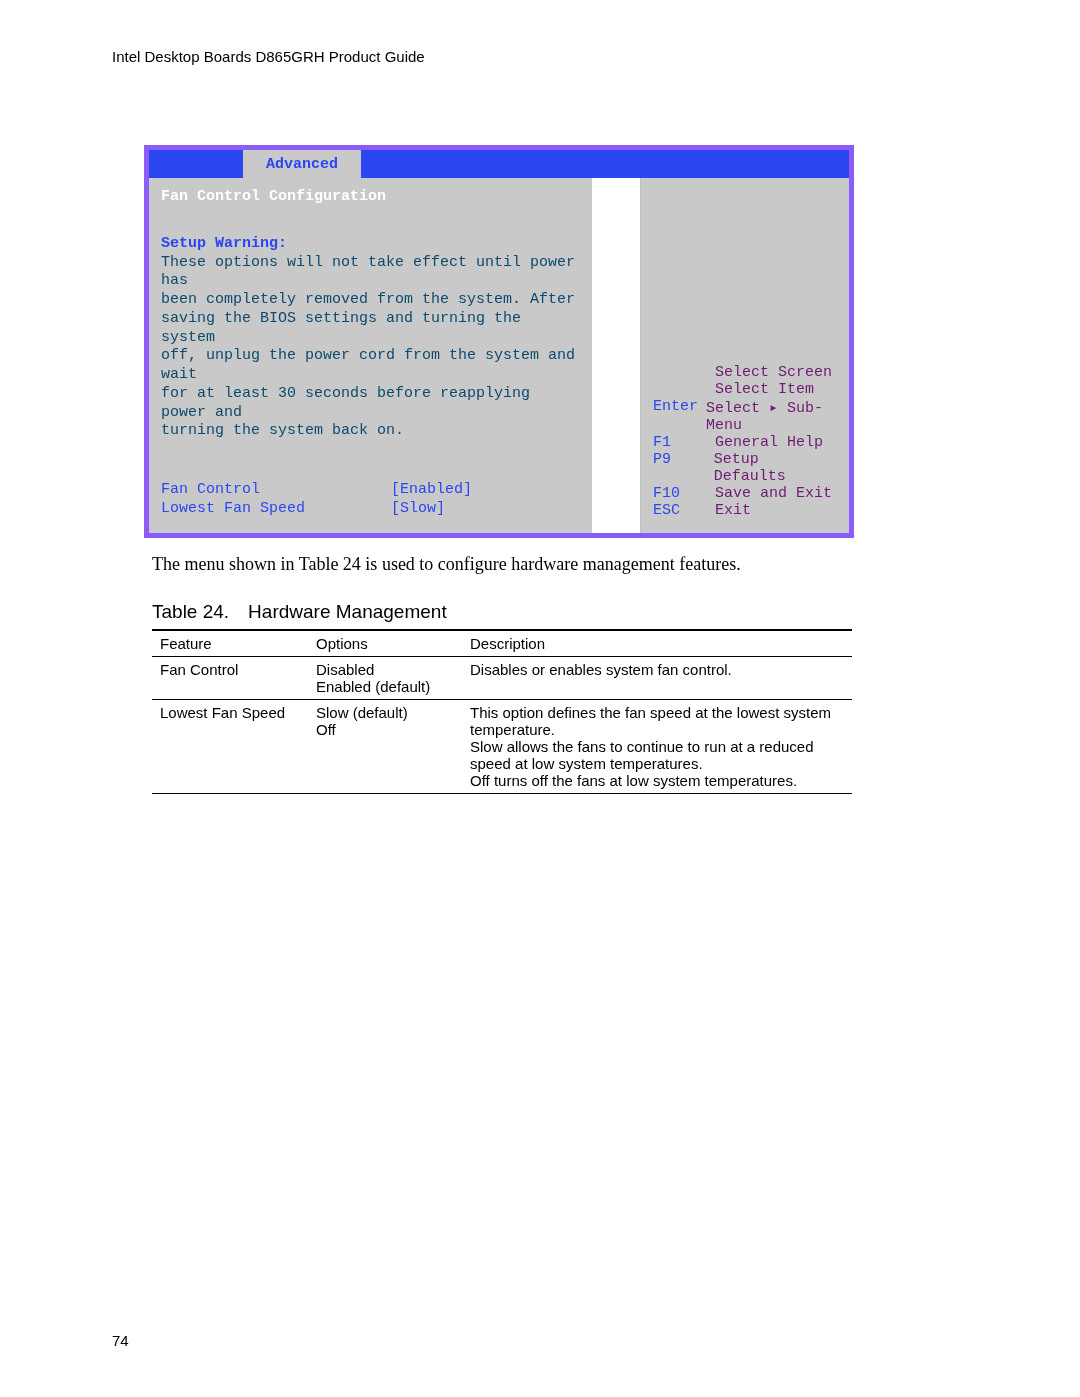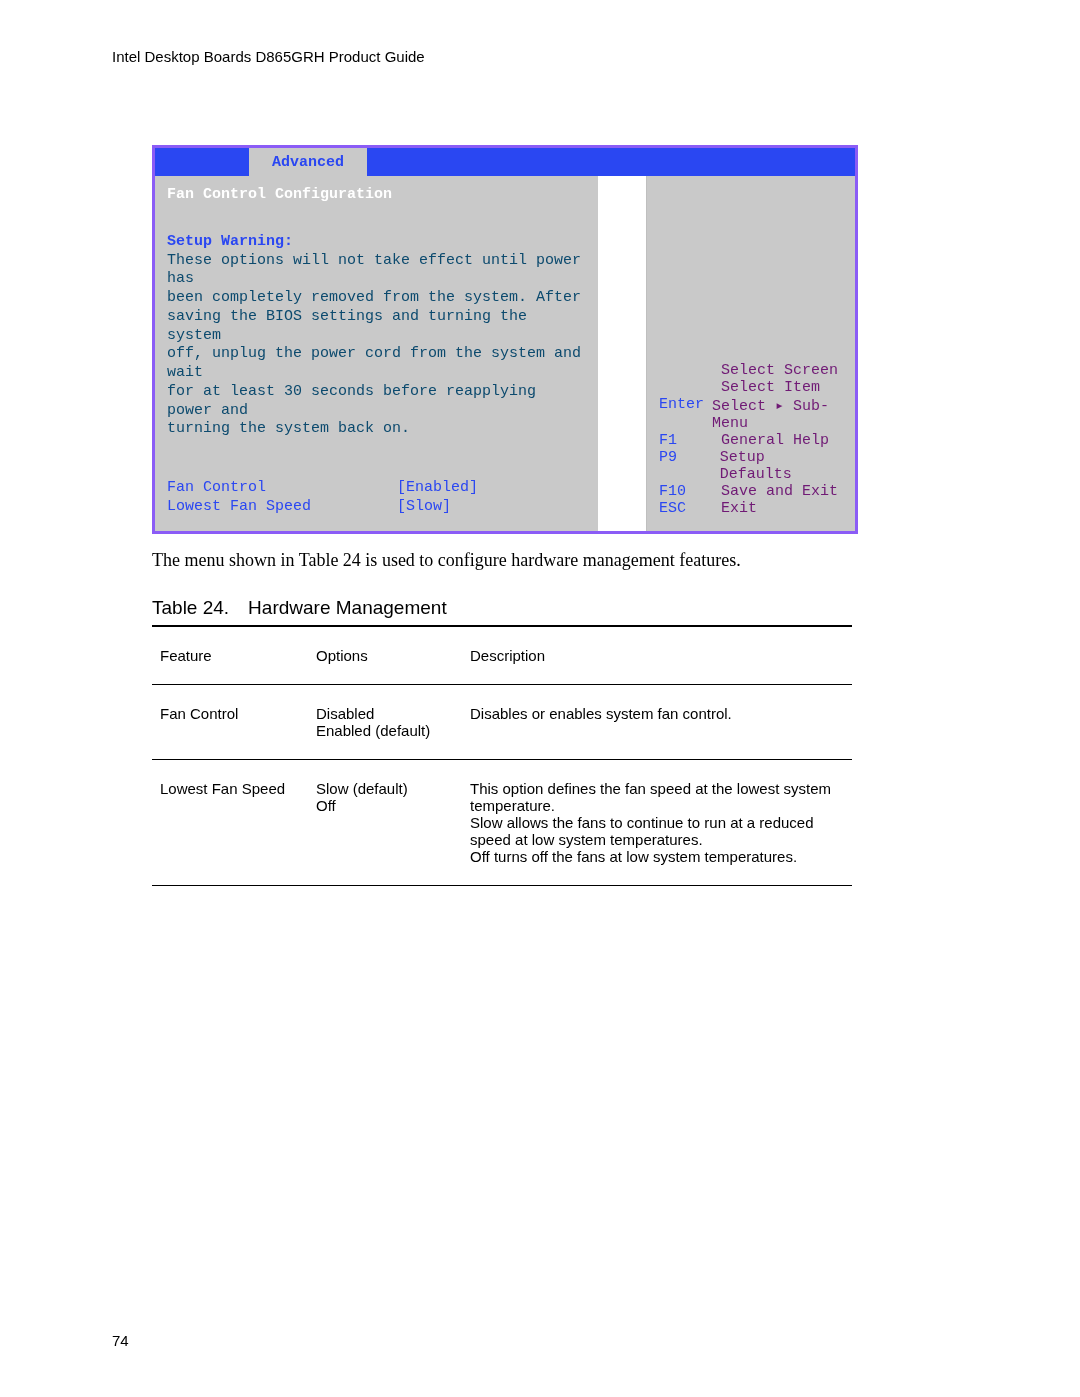--- a/index.html
+++ b/index.html
@@ -20,23 +20,23 @@
     margin-bottom: 80px;
   }
   .section-title {
     font-size: 24px;
     color: #2a5bd7;
     margin: 0 0 12px 0;
     font-weight: 400;
   }
   
   .bios {
-    margin-left: 40px;
+    margin-left: 32px;
     width: 700px;
-    border: 3px solid #8b5cf6;
+    border: 5px solid #8b5cf6;
   }
   .bios .tabbar {
     display: flex;
     height: 28px;
   }
   .tab-spacer-left  { width: 94px; background:#2a47f2; }
   .tab-active       { width: 118px; background:#c9c9c9; color:#2a47f2; font-family:"Courier New",monospace; font-size:15px; font-weight:bold; display:flex; align-items:center; justify-content:center; }
   .tab-spacer-right { flex:1; background:#2a47f2; }
   .bios-body {
     display: flex;
@@ -84,21 +84,21 @@
   }
   table.feat {
     border-collapse: collapse;
     margin-left: 40px;
     width: 700px;
     font-size: 15px;
   }
   table.feat th, table.feat td {
     text-align: left;
     vertical-align: top;
-    padding: 20px 8px;
+    padding: 4px 8px;
     font-weight: normal;
   }
   table.feat th { border-top: 2px solid #000; border-bottom: 1px solid #000; }
   table.feat td { border-bottom: 1px solid #000; }
   table.feat col.c1 { width: 156px; }
   table.feat col.c2 { width: 154px; }
   .page-number {
     position:absolute;
     left:112px;
     bottom:48px;

